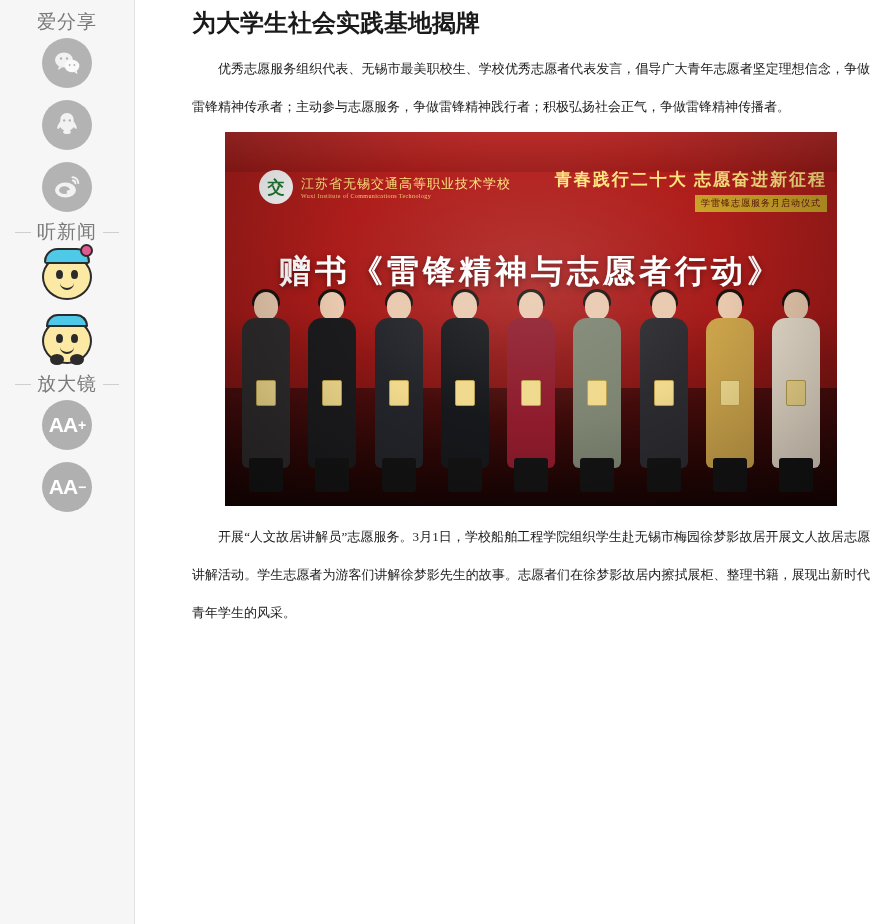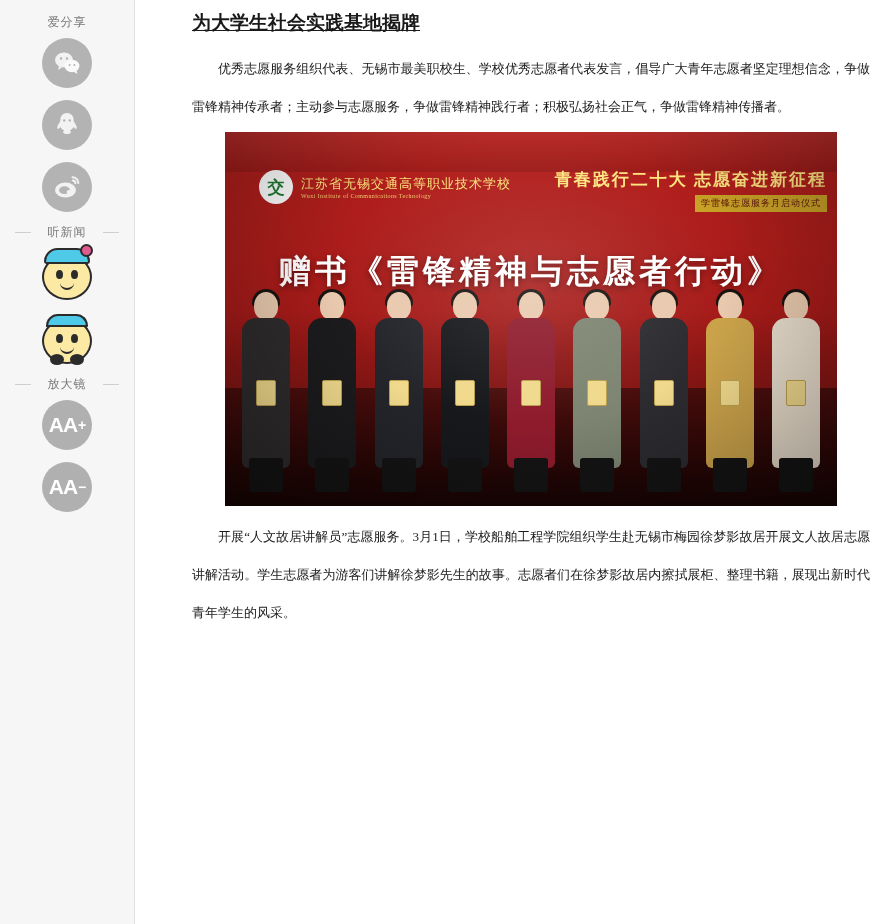--- a/index.html
+++ b/index.html
@@ -27,21 +27,21 @@
     height: 924px;
     background: #f6f6f6;
     border-right: 1px solid #e2e2e2;
     display: flex;
     flex-direction: column;
     align-items: center;
     padding-top: 14px;
     position: relative;
   }
   .side-label {
-    font-size: 12px;
+    font-size: 19px;
     color: #7a7a7a;
     text-align: center;
     letter-spacing: 1px;
     margin-bottom: 8px;
     line-height: 16px;
     position: relative;
     width: 96px;
   }
   .side-label.with-rules::before,
   .side-label.with-rules::after {
@@ -165,27 +165,26 @@
     font-family: "Liberation Serif", "DejaVu Serif", serif;
     font-size: 13px;
     line-height: 38px;
     color: #1a1a1a;
     text-align: justify;
     margin: 0 0 6px 0;
     text-indent: 2em;
   }
   .caption {
     font-family: "Liberation Serif", "DejaVu Serif", serif;
-    font-size: 19px;
+    font-size: 24px;
     line-height: 34px;
     color: #1a1a1a;
     font-weight: bold;
     margin: 0 0 10px 0;
     text-indent: 0;
-    text-decoration: underline;
   }
   .caption.first { margin-top: 6px; }
 
   
   .figure {
     width: 612px;
     margin: 10px auto 12px auto;
   }
   .photo {
     position: relative;

